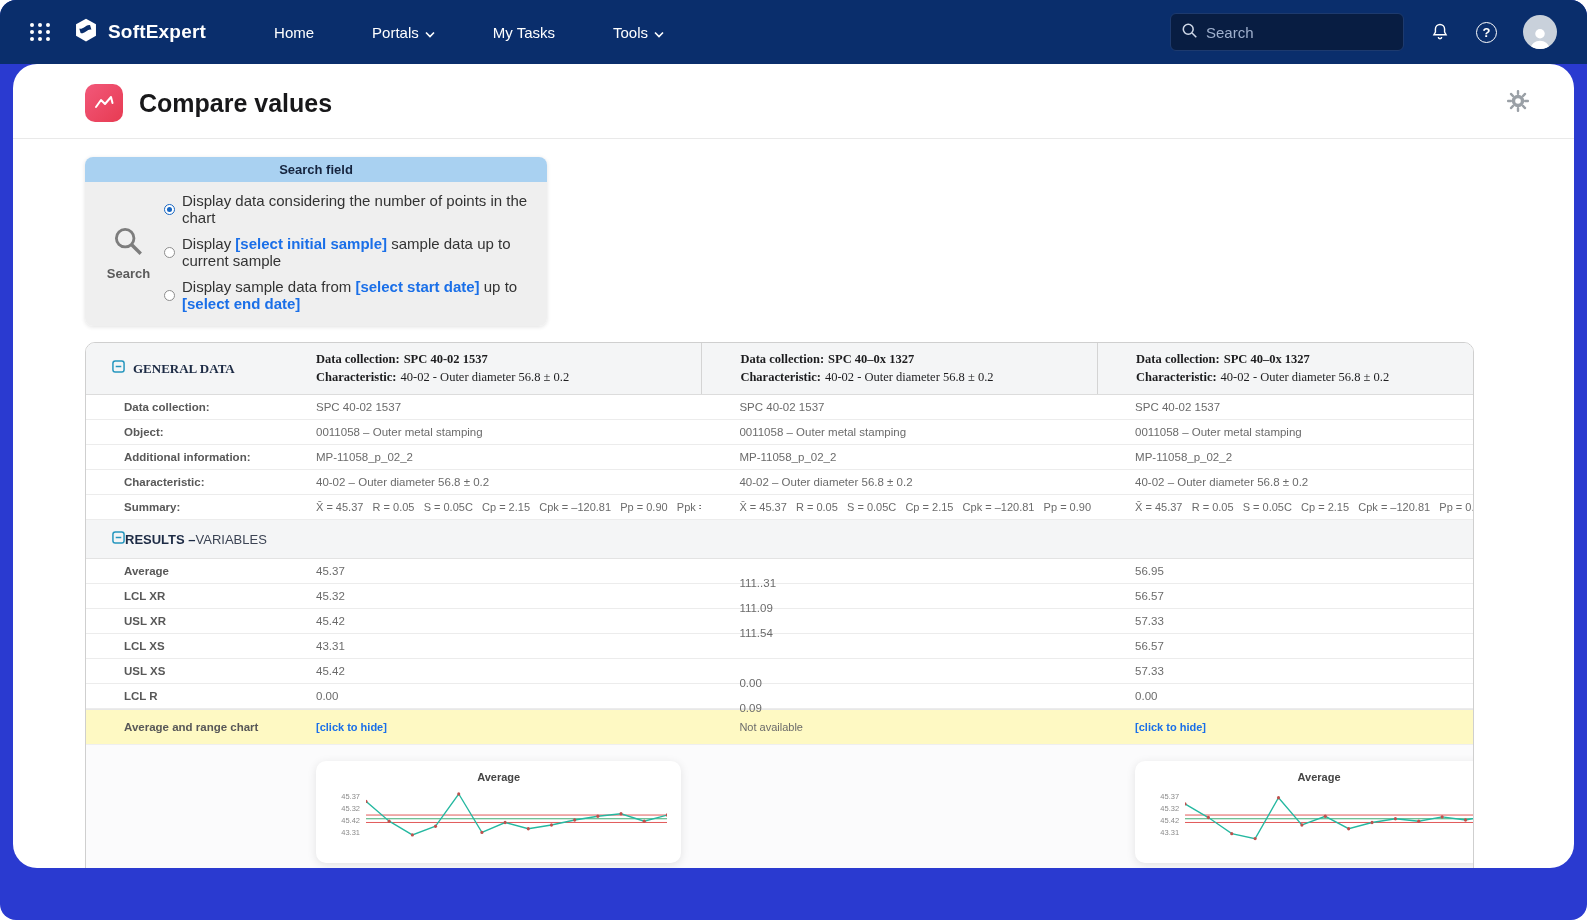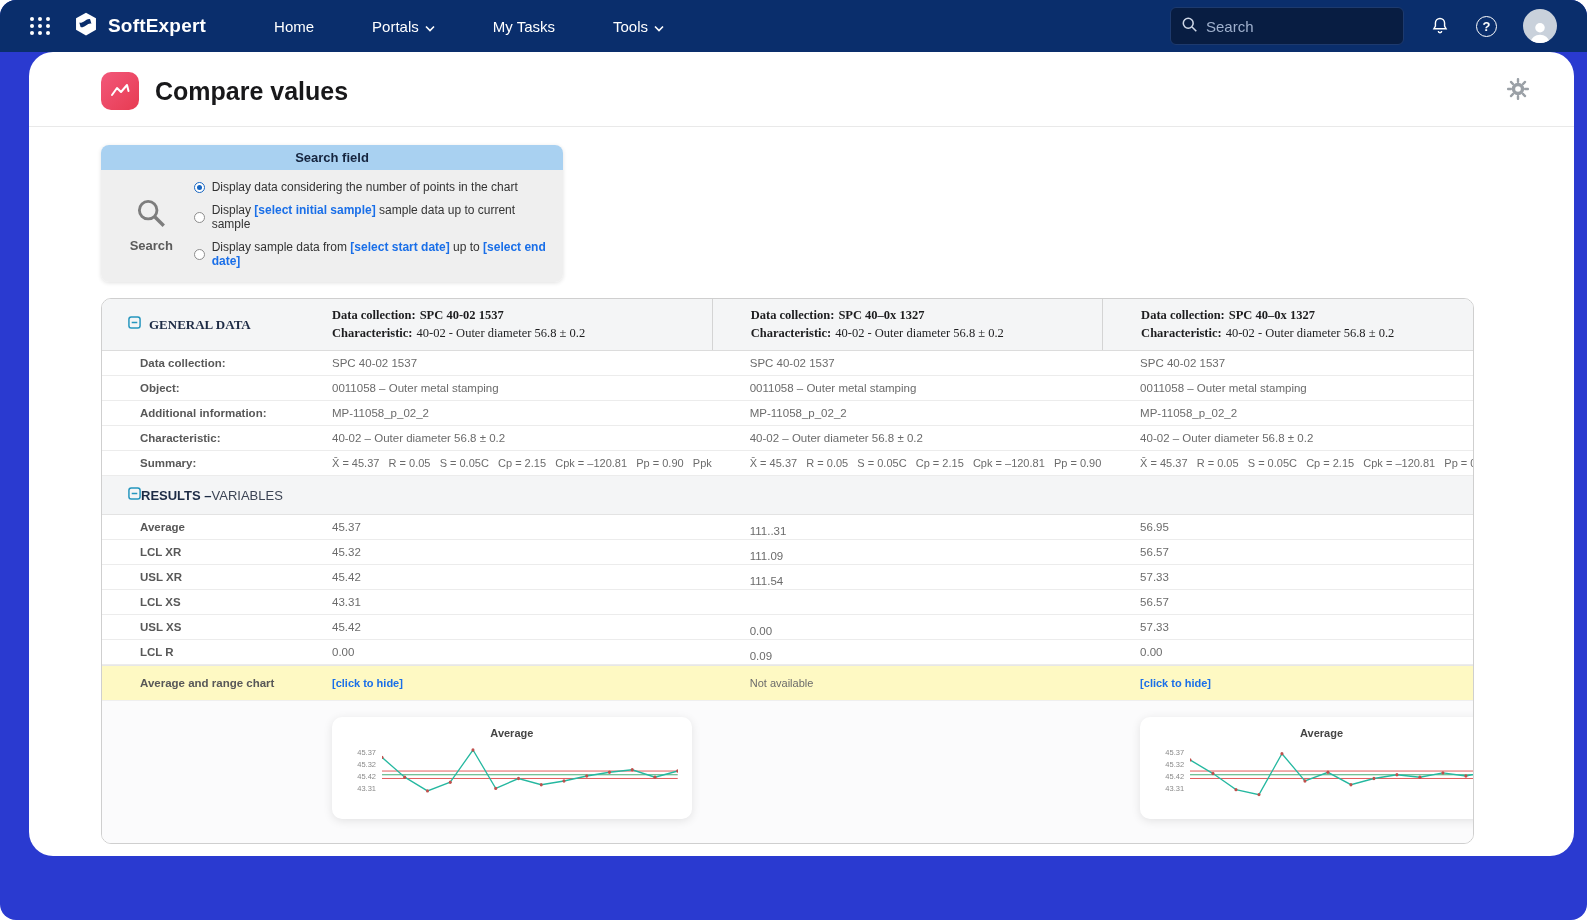--- a/index.html
+++ b/index.html
@@ -1,53 +1,53 @@
 <!DOCTYPE html>
 <html><head>
 <meta charset="utf-8">
 <style>
   * { margin:0; padding:0; box-sizing:border-box; }
   body { background:#ffffff; font-family:"Liberation Sans", sans-serif; }
   .window { width:1587px; height:920px; background:#2a3ad0; border-radius:16px; overflow:hidden; position:relative; }
 
   
-  .navbar { height:52px; background:#0a2e6c; display:flex; align-items:center; padding:0 30px; color:#fff; }
+  .navbar { height:64px; background:#0a2e6c; display:flex; align-items:center; padding:0 30px; color:#fff; }
   .nav-left { display:flex; align-items:center; }
   .grid-dots { display:grid; grid-template-columns:repeat(3,5px); grid-gap:3px; margin-right:22px; cursor:pointer; }
   .grid-dots i { width:4px; height:4px; border-radius:50%; background:#fff; }
   .brand { display:flex; align-items:center; gap:9px; }
   .brand-name { font-size:19px; font-weight:bold; letter-spacing:.2px; }
   .nav-menu { display:flex; align-items:center; gap:58px; margin-left:68px; }
   .nav-item { font-size:15px; color:#fff; cursor:pointer; display:flex; align-items:flex-end; gap:6px; }
   .chev { display:inline-block; }
   .nav-right { margin-left:auto; display:flex; align-items:center; gap:26px; }
   .nav-search { width:234px; height:38px; background:#081d42; border:1px solid #1d3a6e; border-radius:6px; display:flex; align-items:center; padding:0 10px; gap:8px; }
   .nav-search input { background:transparent; border:none; outline:none; color:#dfe6f2; font-size:15px; width:100%; font-family:"Liberation Sans", sans-serif; }
   .nav-search input::placeholder { color:#9fb0cd; }
   .icon-btn { cursor:pointer; display:flex; align-items:center; justify-content:center; }
   .help-circle { width:21px; height:21px; border:1.7px solid #fff; border-radius:50%; font-size:13px; font-weight:bold; color:#fff; display:flex; align-items:center; justify-content:center; }
   .avatar { width:34px; height:34px; border-radius:50%; background:#c9d1db; display:flex; align-items:flex-end; justify-content:center; overflow:hidden; }
 
   
-  .frame { padding:0 13px 52px;margin-left:16px; }
+  .frame { padding:0 13px 52px; }
   .card { background:#fff; height:804px; border-radius:24px; overflow:hidden; }
 
   .page-header { display:flex; align-items:center; padding:20px 44px 16px 72px; border-bottom:1px solid #e9e9e9; }
   .title-badge { width:38px; height:38px; border-radius:10px; background:linear-gradient(135deg,#f2587a,#e73b52); display:flex; align-items:center; justify-content:center; margin-right:16px; }
   .page-title { font-size:25px; font-weight:bold; color:#18181a; }
   .gear { margin-left:auto; cursor:pointer; }
 
   
   .search-panel { margin:18px 0 0 72px; width:462px; border-radius:8px; overflow:hidden; box-shadow:0 1px 4px rgba(0,0,0,.12); }
   .sp-header { background:#a9d1f1; text-align:center; font-size:13px; font-weight:bold; color:#15243e; padding:5px 0; }
   .sp-body { background:#efefef; display:flex; padding:10px 16px 14px 8px; }
   .sp-left { width:92px; display:flex; flex-direction:column; align-items:center; justify-content:center; gap:4px; }
   .sp-left .sp-label { font-size:13px; font-weight:bold; color:#5b5b5b; }
   .sp-options { display:flex; flex-direction:column; gap:9px; justify-content:center; }
-  .sp-option { display:flex; align-items:center; gap:7px; font-size:12px; color:#333; cursor:pointer; }
+  .sp-option { display:flex; align-items:center; gap:7px; font-size:15px; color:#333; cursor:pointer; }
   .radio { width:11px; height:11px; min-width:11px; border:1.4px solid #8d8d8d; border-radius:50%; background:#fff; position:relative; display:inline-block; }
   .radio.on { border-color:#1766c2; }
   .radio.on::after { content:""; position:absolute; left:2px; top:2px; width:5px; height:5px; border-radius:50%; background:#1766c2; }
   .blue-link { color:#1a6fe8; font-weight:bold; cursor:pointer; }
 
   
   .panel { margin:16px 100px 0 72px; border:1px solid #cfcfcf; border-radius:10px; overflow:hidden; background:#fff; }
   .grid-row { display:grid; grid-template-columns:192px 1.07fr 1fr 0.95fr; align-items:center; }
   .thead { background:#f4f5f6; border-bottom:1px solid #dcdcdc; align-items:stretch;font-family:Liberation Serif, serif; }
   .thead .c { padding:9px 0; }
@@ -55,21 +55,21 @@
   .colhead { font-size:12.5px; color:#1d1d1f; padding-left:38px !important; display:flex; flex-direction:column; justify-content:center; gap:3px; }
   .colhead.sep { border-left:1px solid #d4d4d4; }
   .b { font-weight:bold; }
   .lbl-sp { margin-right:4px; }
   .trow { border-bottom:1px solid #ececec; }
   .trow:last-child { border-bottom:none; }
   .trow .c { padding:6px 10px 6px 0; font-size:11.5px; color:#6b6b6b; }
   .trow .c.label { padding-left:38px; font-weight:bold; color:#585858; font-size:11.5px; }
   .trow .c.v { padding-left:38px; }
   .trow.small .c.v { font-size:11px; white-space:pre; overflow:hidden; }
-  .trow .c.v.down { position:relative; top:4px; }
+  .trow .c.v.down { position:relative; top:12px; }
   .band { background:#f4f5f6; border-bottom:1px solid #e3e3e3; display:flex; align-items:center; gap:0; padding:11px 0 11px 26px; font-size:13px; color:#1d2b45; }
   .band .rest { font-weight:normal; color:#3c4454; }
   .chartlbl-row { background:#fef9c3; border-top:1px solid #e7e7e7; border-bottom:1px solid #efefef; }
   .chartlbl-row .c { padding:11px 0 11px 38px; font-size:11.5px; }
   .chartlbl-row .c.label { font-weight:bold; color:#585858; padding-left:38px; }
   .hide-link { color:#1a6fe8; font-weight:bold; font-size:11px; cursor:pointer; }
   .na-text { color:#6b6b6b; font-size:11px; }
 
   .charts-row { background:#fbfbfc; align-items:flex-start; padding:16px 0 24px; }
   .chart-card { background:#fff; border-radius:10px; box-shadow:0 2px 10px rgba(0,0,0,.10); margin-left:38px; padding:10px 14px 12px; width:calc(100% - 58px); }

